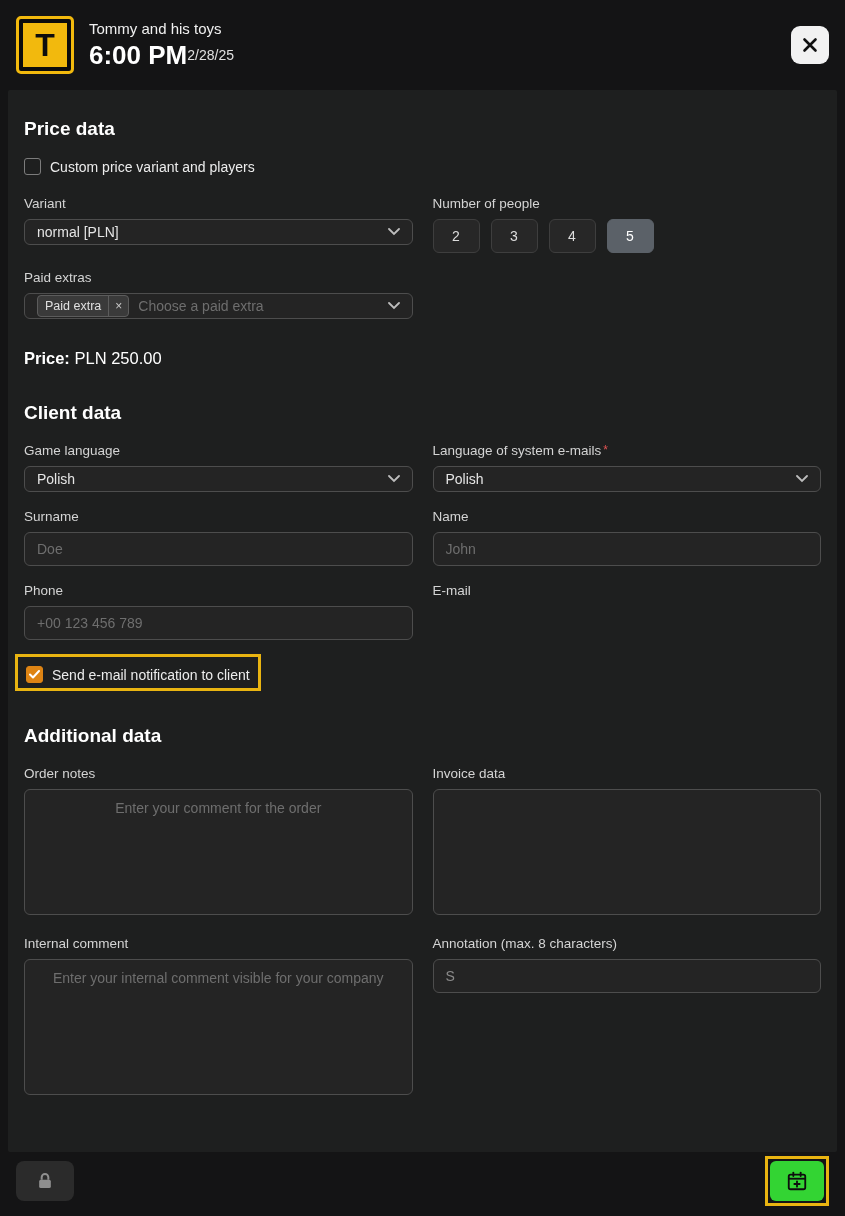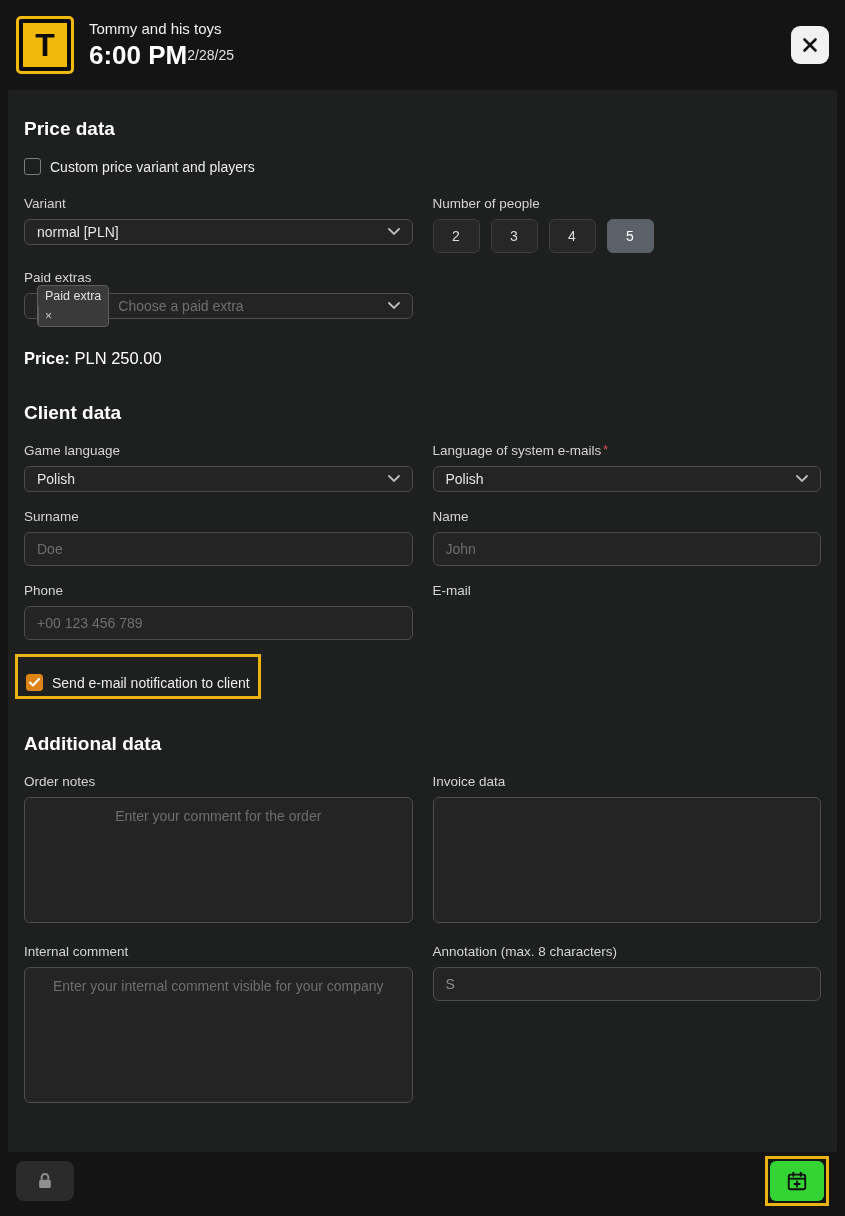--- a/index.html
+++ b/index.html
@@ -50,31 +50,31 @@
   .checkbox.checked { background:#de8414; border-color:#de8414; }
 
   
   .people-group { display:flex; gap:11px; }
   .num-btn { width:47px; height:34px; background:#272727; border:1px solid #3e3e3e; border-radius:6px;
              color:#dddddd; font-size:14px; cursor:pointer; font-family:"Liberation Sans", sans-serif; }
   .num-btn.selected { background:#5b6168; border-color:#5b6168; color:#ffffff; }
 
   
   .tag { display:inline-flex; align-items:stretch; background:#3a3a3a; border:1px solid #5c5c5c; border-radius:4px;
-         font-size:12.5px; color:#e0e0e0; margin-right:9px; overflow:hidden;flex-direction:column; }
+         font-size:12.5px; color:#e0e0e0; margin-right:9px; overflow:hidden; }
   .tag-label { padding:3px 7px; }
   .tag-x { padding:3px 6px; border-left:1px solid #5c5c5c; color:#c9c9c9; cursor:pointer; font-size:12px;
            display:flex; align-items:center; }
 
   .price-line { margin-top:30px; font-size:16.5px; color:#ffffff; }
   .price-line .bold { font-weight:bold; }
 
   
   .hl-box { display:inline-flex; border:3px solid #e9b411; padding:5px 8px; margin-left:-9px; margin-top:14px; }
-  .hl-box .check-row { margin-top:12px; }
+  .hl-box .check-row { margin-top:4px; }
 
   
   .footer { height:64px; flex:0 0 auto; display:flex; align-items:center; justify-content:space-between; padding:0 16px 6px; }
   .lock-btn { width:58px; height:40px; background:#2b2b2b; border:none; border-radius:8px;
               display:flex; align-items:center; justify-content:center; cursor:pointer; }
   .green-hl { border:3px solid #e9b411; padding:2px; display:inline-flex; }
   .green-btn { width:54px; height:40px; background:#33d433; border:none; border-radius:6px;
                display:flex; align-items:center; justify-content:center; cursor:pointer; }
 </style>
 </head>

